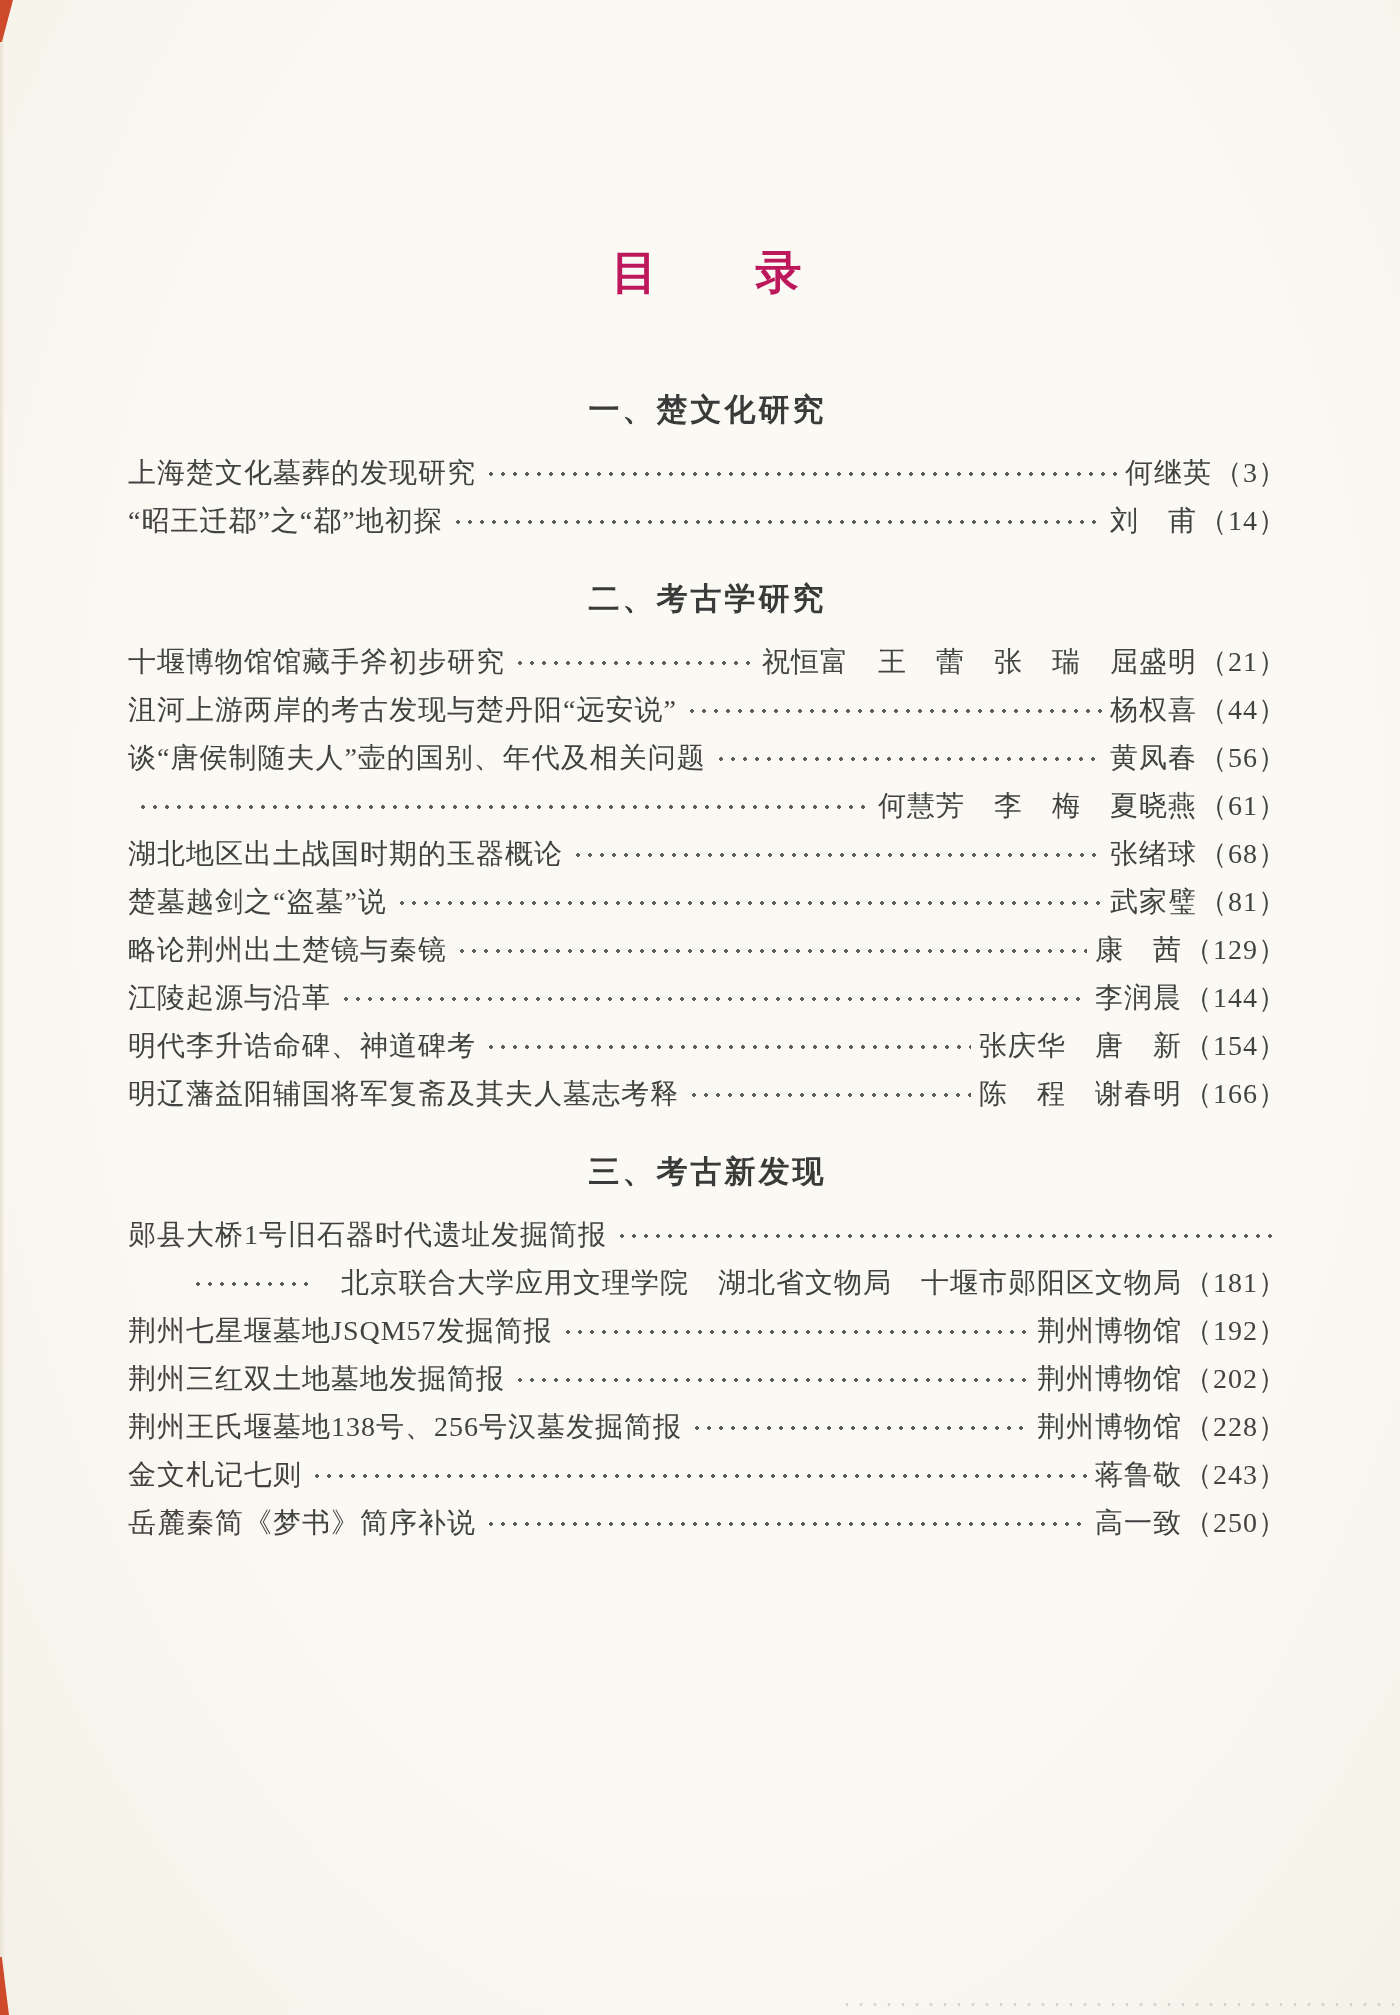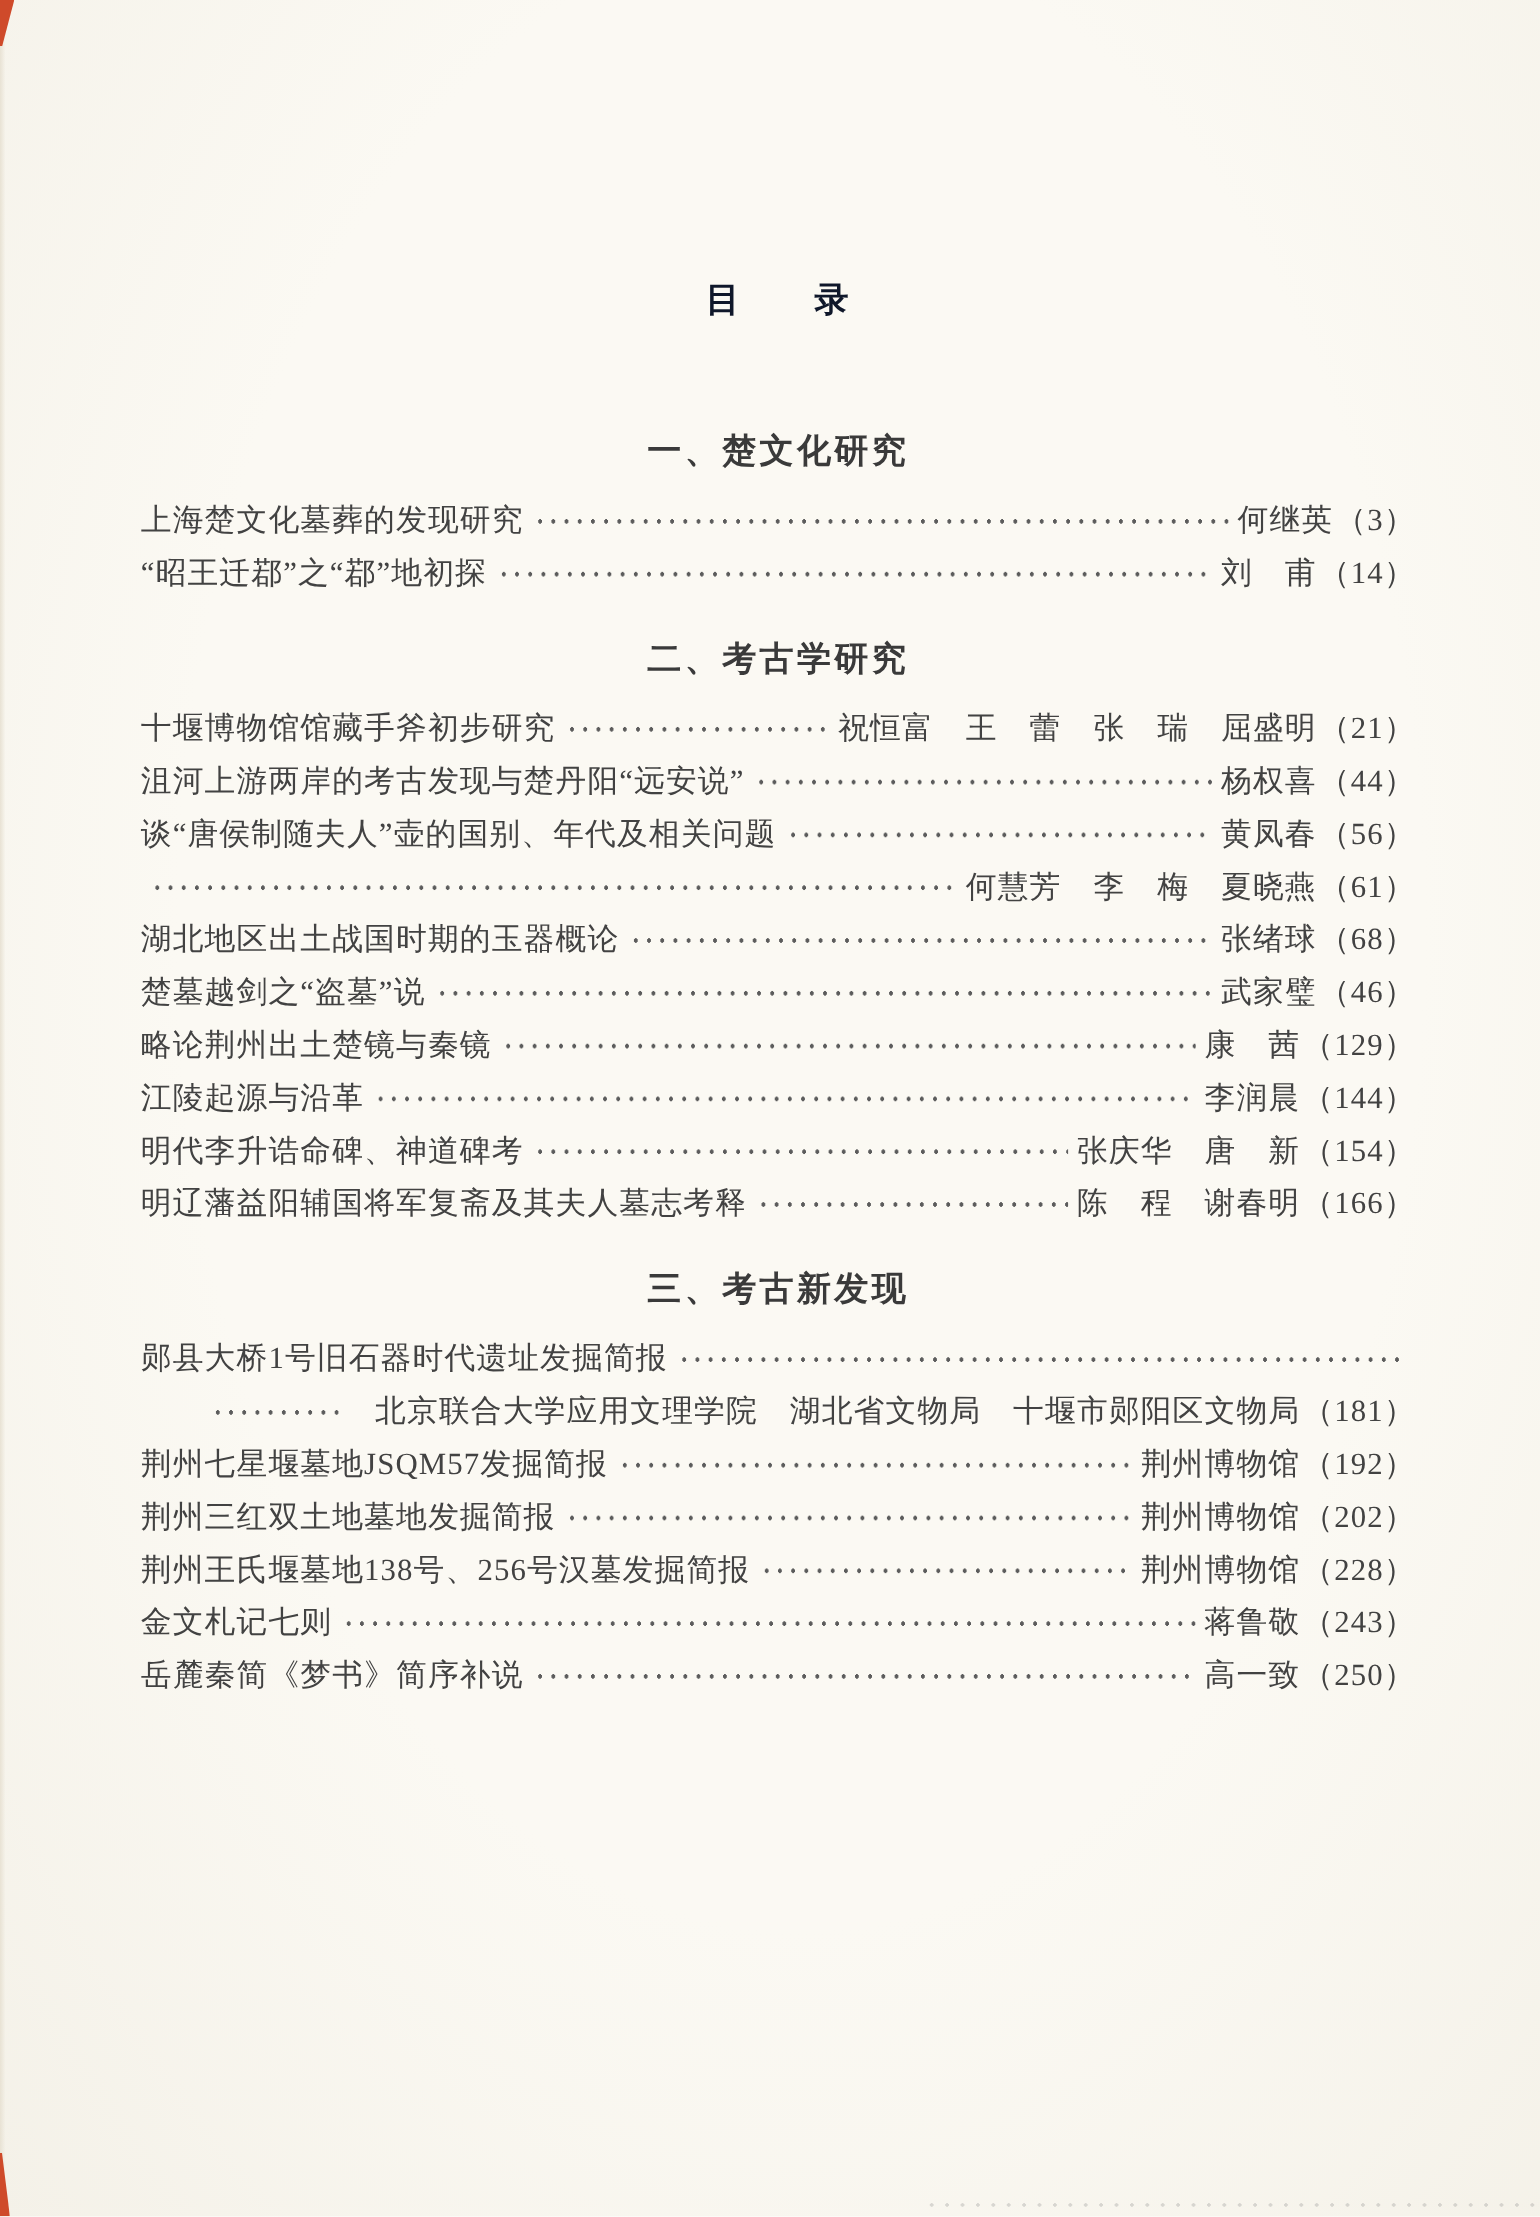--- a/index.html
+++ b/index.html
@@ -16,23 +16,23 @@
   }
   .page {
     position: absolute;
     inset: 0;
     padding: 0 113px 0 128px;
     box-sizing: border-box;
   }
   .page-title {
     margin-top: 242px;
     text-align: center;
-    font-size: 31px;
+    font-size: 46px;
     font-weight: bold;
-    color: #0f172a;
+    color: #be185d;
     line-height: 62px;
     letter-spacing: 2px;
   }
   .section-heading {
     text-align: center;
     font-family: "Liberation Sans", "DejaVu Sans", sans-serif;
     font-weight: bold;
     font-size: 31px;
     color: #3a3a3a;
     line-height: 44px;
@@ -151,21 +151,21 @@
   <div class="row">
     <span class="t">湖北地区出土战国时期的玉器概论</span>
     <span class="dots"></span>
     <span class="a">张绪球</span>
     <span class="p">（68）</span>
   </div>
   <div class="row">
     <span class="t">楚墓越剑之“盗墓”说</span>
     <span class="dots"></span>
     <span class="a">武家璧</span>
-    <span class="p">（46）</span>
+    <span class="p">（81）</span>
   </div>
   <div class="row">
     <span class="t">略论荆州出土楚镜与秦镜</span>
     <span class="dots"></span>
     <span class="a">康　茜</span>
     <span class="p">（129）</span>
   </div>
   <div class="row">
     <span class="t">江陵起源与沿革</span>
     <span class="dots"></span>

